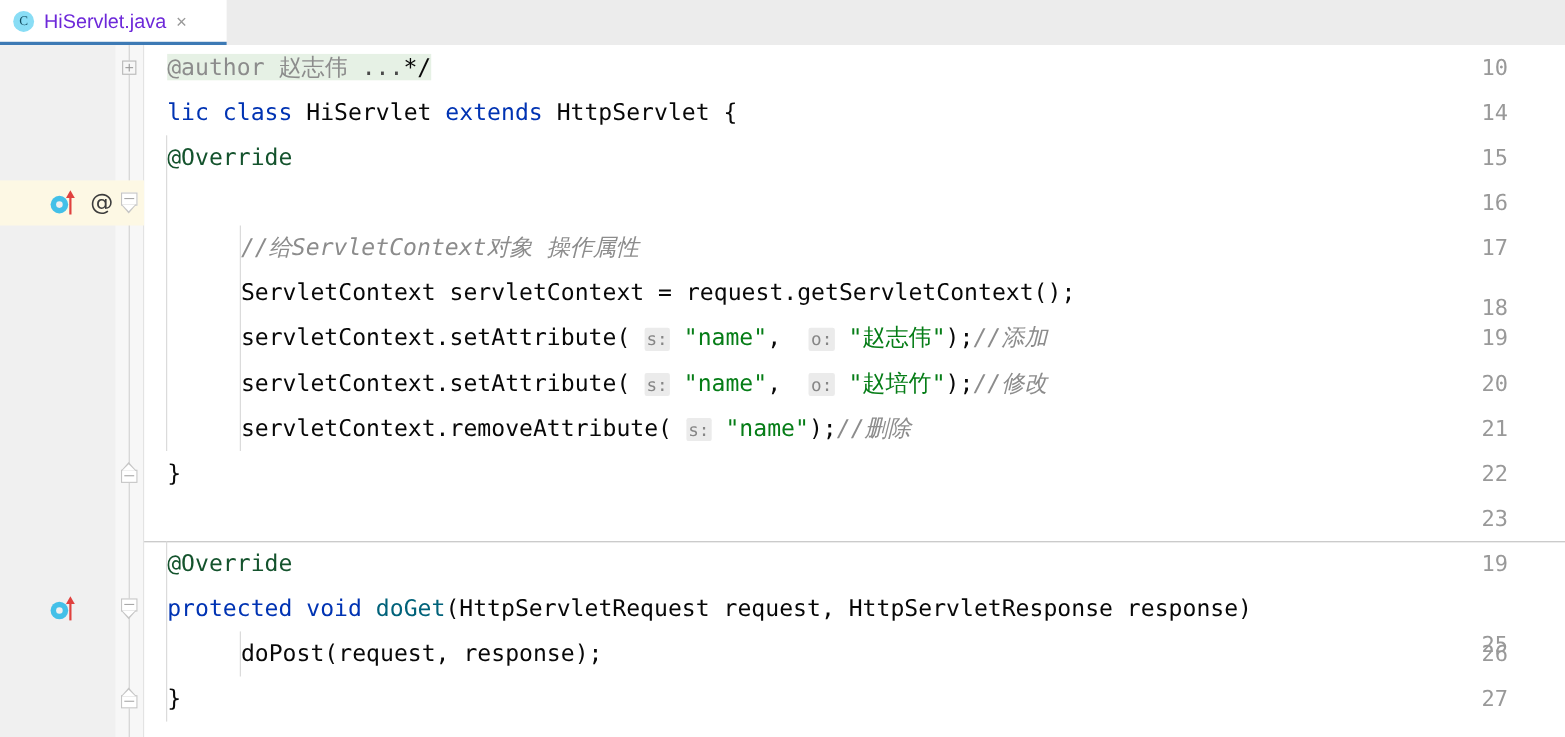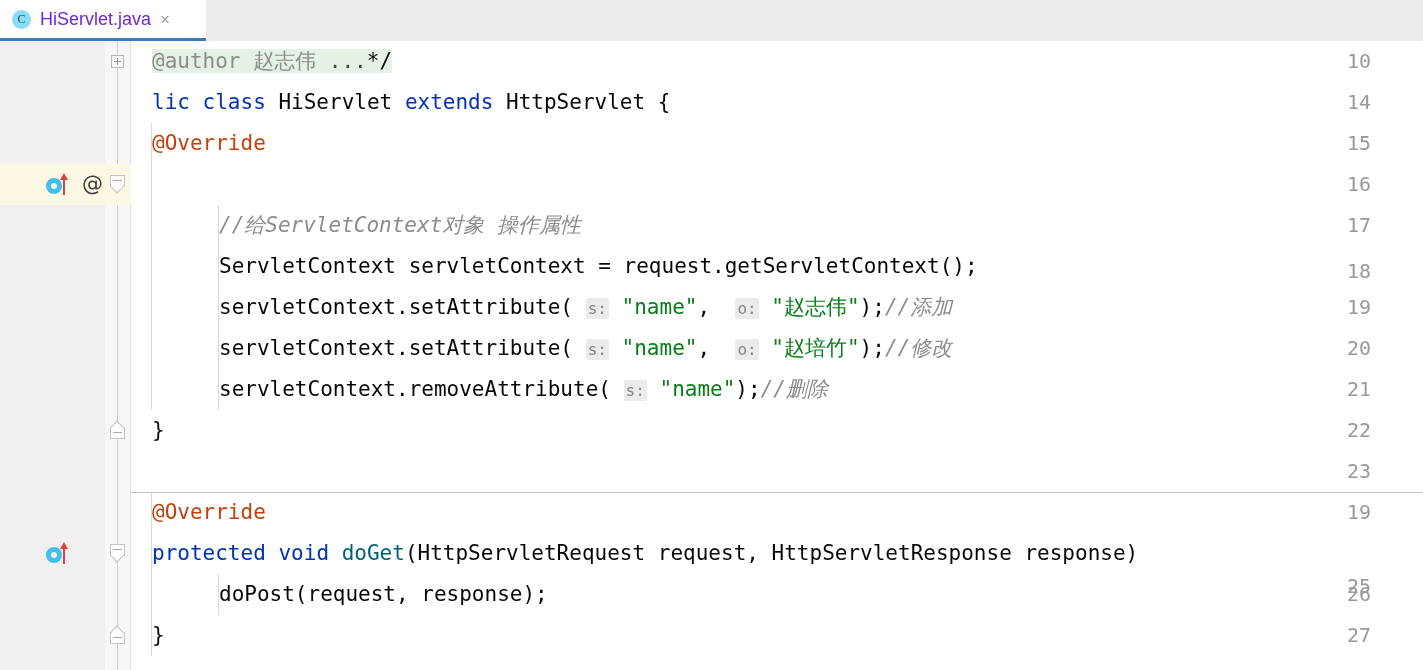--- a/index.html
+++ b/index.html
@@ -300,21 +300,21 @@
     position: absolute;
     left: 131px;
     width: 1292px;
     height: 1px;
     background: #bfbfbf;
   }
 
   
   .kw   { color: #0033b3; }
   .meth { color: #00627a; }
-  .ann  { color: #c2410c; }
+  .ann  { color: #14532d; }
   .str  { color: #067d17; }
   .cmt  { color: #8c8c8c; font-style: italic; }
   .plain{ color: #080808; }
 
   .foldtxt {
     background: #e6f1e5;
     color: #8c8c8c;
   }
   .foldtxt .ellip { color: #4a4a4a; }
 
@@ -358,21 +358,21 @@
   </div>
   <div id="gutter-border"></div>
 
   <div style="position:absolute;left:0;top:123px;width:131px;height:41px;background:#fdf8e4;"></div>
 
   <div class="lnum" style="top:0px;">10</div>
   <div class="lnum" style="top:41px;margin-left:24px;">14</div>
   <div class="lnum" style="top:82px;">15</div>
   <div class="lnum" style="top:123px;">16</div>
   <div class="lnum" style="top:164px;">17</div>
-  <div class="lnum" style="top:210px;">18</div>
+  <div class="lnum" style="top:218px;">18</div>
   <div class="lnum" style="top:246px;">19</div>
   <div class="lnum" style="top:287px;">20</div>
   <div class="lnum" style="top:328px;">21</div>
   <div class="lnum" style="top:369px;">22</div>
   <div class="lnum" style="top:410px;">23</div>
   <div class="lnum" style="top:451px;">19</div>
   <div class="lnum" style="top:513px;margin-top:12px;">25</div>
   <div class="lnum" style="top:533px;margin-left:32px;">26</div>
   <div class="lnum" style="top:574px;">27</div>
 

